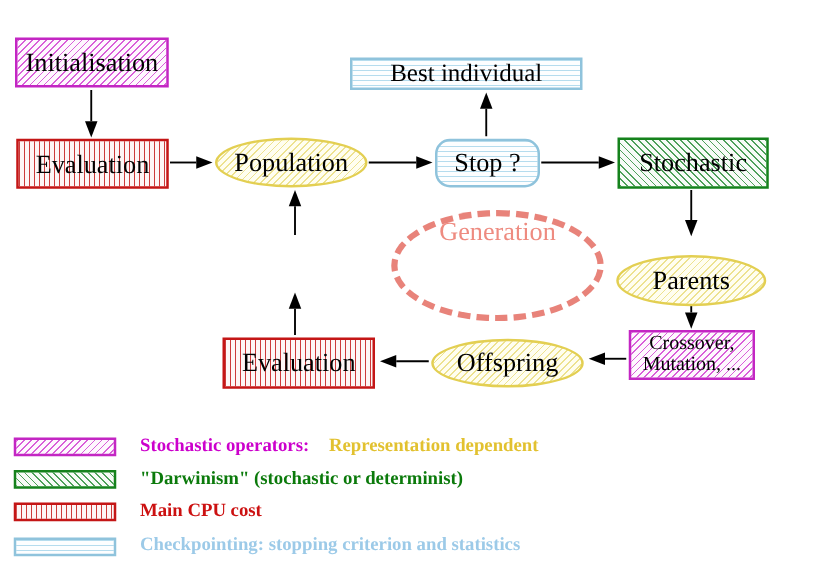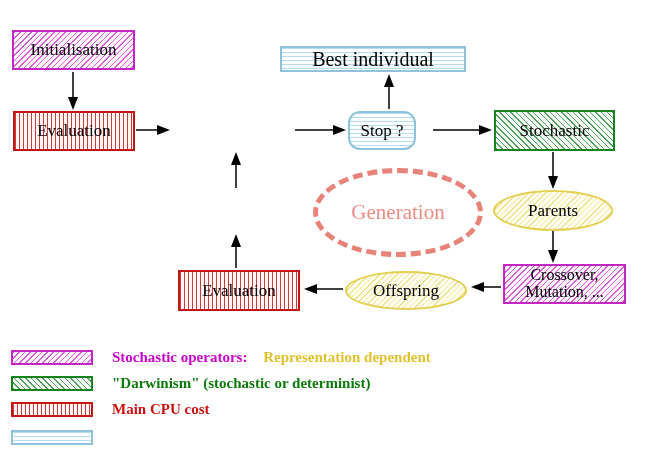--- a/index.html
+++ b/index.html
@@ -13,21 +13,21 @@
   }
   .arrows { position: absolute; left: 0; top: 0; }
   .node {
     position: absolute;
     display: flex;
     align-items: center;
     justify-content: center;
     text-align: center;
     box-sizing: border-box;
     color: #000;
-    font-size: 17px;
+    font-size: 21px;
     line-height: 1.05;
   }
   .hatch-magenta {
     border: 2px solid #C326C3;
     background-color: #FEF8FE;
     background-image: repeating-linear-gradient(135deg, #D95FD9 0, #D95FD9 1px, transparent 1px, transparent 4px);
   }
   .hatch-green {
     border: 2px solid #15821C;
     background-color: #F7FBF7;
@@ -49,21 +49,20 @@
     background-color: #FFFEF0;
     background-image: repeating-linear-gradient(135deg, #EDE290 0, #EDE290 1px, transparent 1px, transparent 4px);
   }
   .rounded { border-radius: 12px; }
   .generation-ellipse {
     position: absolute;
     box-sizing: border-box;
     border: 5px dashed #E8837A;
     border-radius: 50%;
     display: flex;
-    align-items: center;
     justify-content: center;
     color: #EE8B80;
     font-size: 21px;
   }
   .small-label { font-size: 16px; }
   .legend-swatch {
     position: absolute;
     left: 11px;
     width: 82px;
     height: 15px;
@@ -135,38 +134,41 @@
   </div>
 
   <div class="node hatch-magenta" style="left:12px; top:30px; width:123px; height:40px;">
     <span>Initialisation</span>
   </div>
 
   <div class="node stripe-red" style="left:13px; top:111px; width:122px; height:40px;">
     <span>Evaluation</span>
   </div>
 
+  <div class="node ellipse-yellow" style="left:172px; top:110px; width:122px; height:40px;">
+    <span>Population</span>
+  </div>
 
   <div class="node stripe-blue" style="left:280px; top:46px; width:186px; height:26px; font-size:20px;">
     <span>Best individual</span>
   </div>
 
-  <div class="node stripe-blue rounded" style="left:348px; top:111px; width:68px; height:39px;justify-content:center;">
+  <div class="node stripe-blue rounded" style="left:348px; top:111px; width:84px; height:39px;justify-content:center;">
     <span>Stop ?</span>
   </div>
 
   <div class="node hatch-green" style="left:494px; top:110px; width:121px; height:41px;">
     <span>Stochastic</span>
   </div>
 
-  <div class="node ellipse-yellow" style="left:493px; top:190px; width:120px; height:41px;">
+  <div class="node ellipse-yellow" style="left:493px; top:204px; width:120px; height:41px;">
     <span>Parents</span>
   </div>
 
-  <div class="node hatch-magenta small-label" style="left:503px; top:264px; width:123px; height:40px; flex-direction:column;">
+  <div class="node hatch-magenta small-label" style="left:503px; top:264px; width:101px; height:40px; flex-direction:column;">
     <span>Crossover,</span>
     <span>Mutation, ...</span>
   </div>
 
   <div class="node ellipse-yellow" style="left:345px; top:271px; width:122px; height:39px;">
     <span>Offspring</span>
   </div>
 
   <div class="node stripe-red" style="left:178px; top:270px; width:122px; height:41px;">
     <span>Evaluation</span>
@@ -183,14 +185,17 @@
   <div class="legend-text" style="top:375px; color:#0B7A0B;">
     <span>"Darwinism" (stochastic or determinist)</span>
   </div>
 
   <div class="legend-swatch stripe-red" style="top:402px;"></div>
   <div class="legend-text" style="top:401px; color:#CC1111;">
     <span>Main CPU cost</span>
   </div>
 
   <div class="legend-swatch stripe-blue" style="top:430px;"></div>
+  <div class="legend-text" style="top:428px; color:#9CCAE8;">
+    <span>Checkpointing: stopping criterion and statistics</span>
+  </div>
 
 </div>
 
 </body></html>

